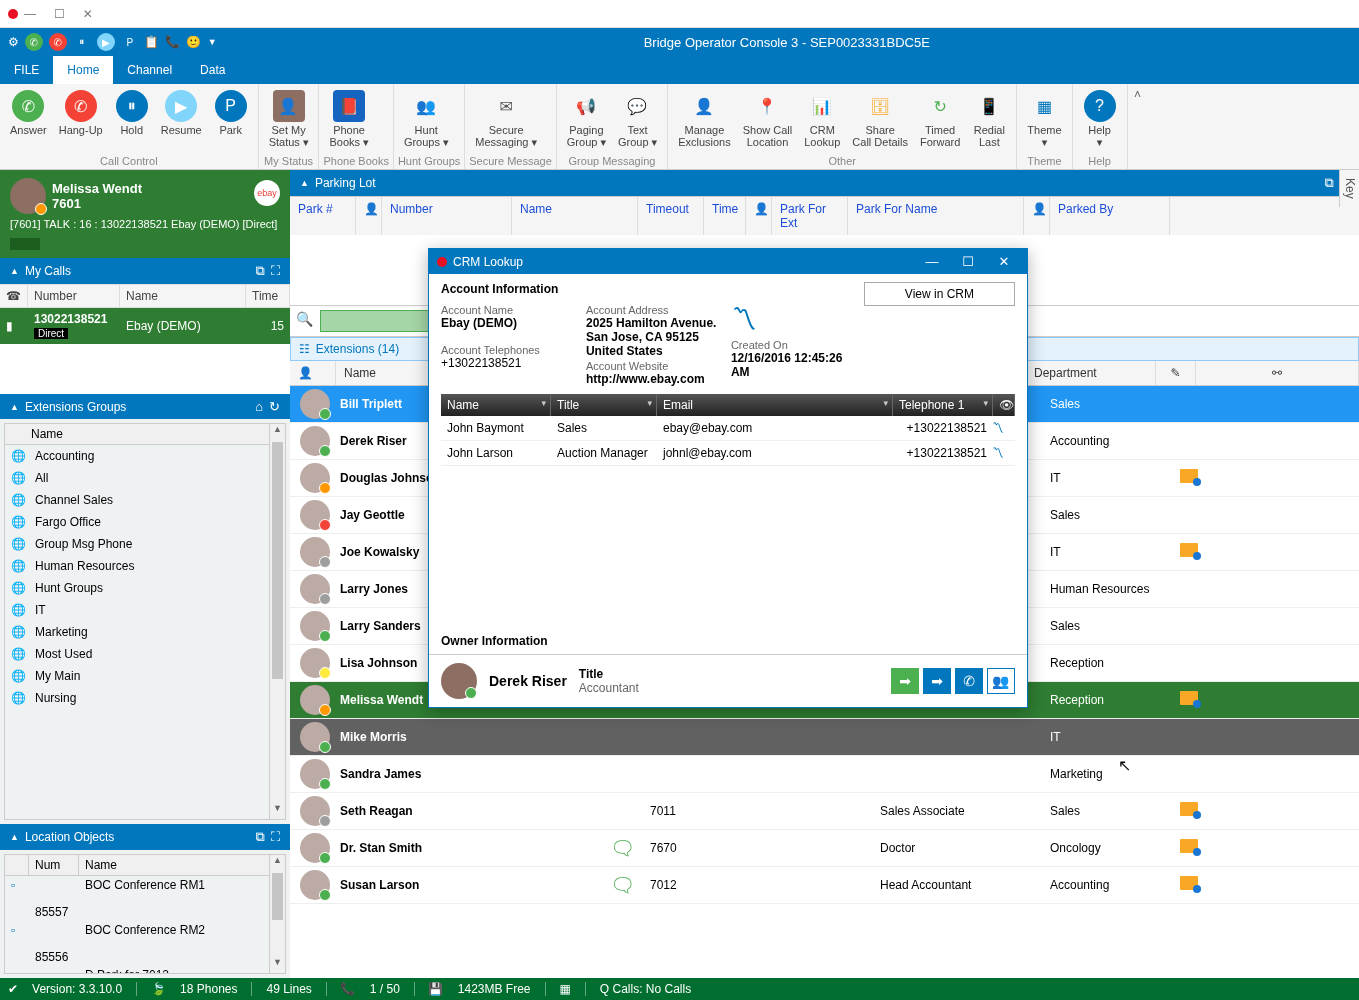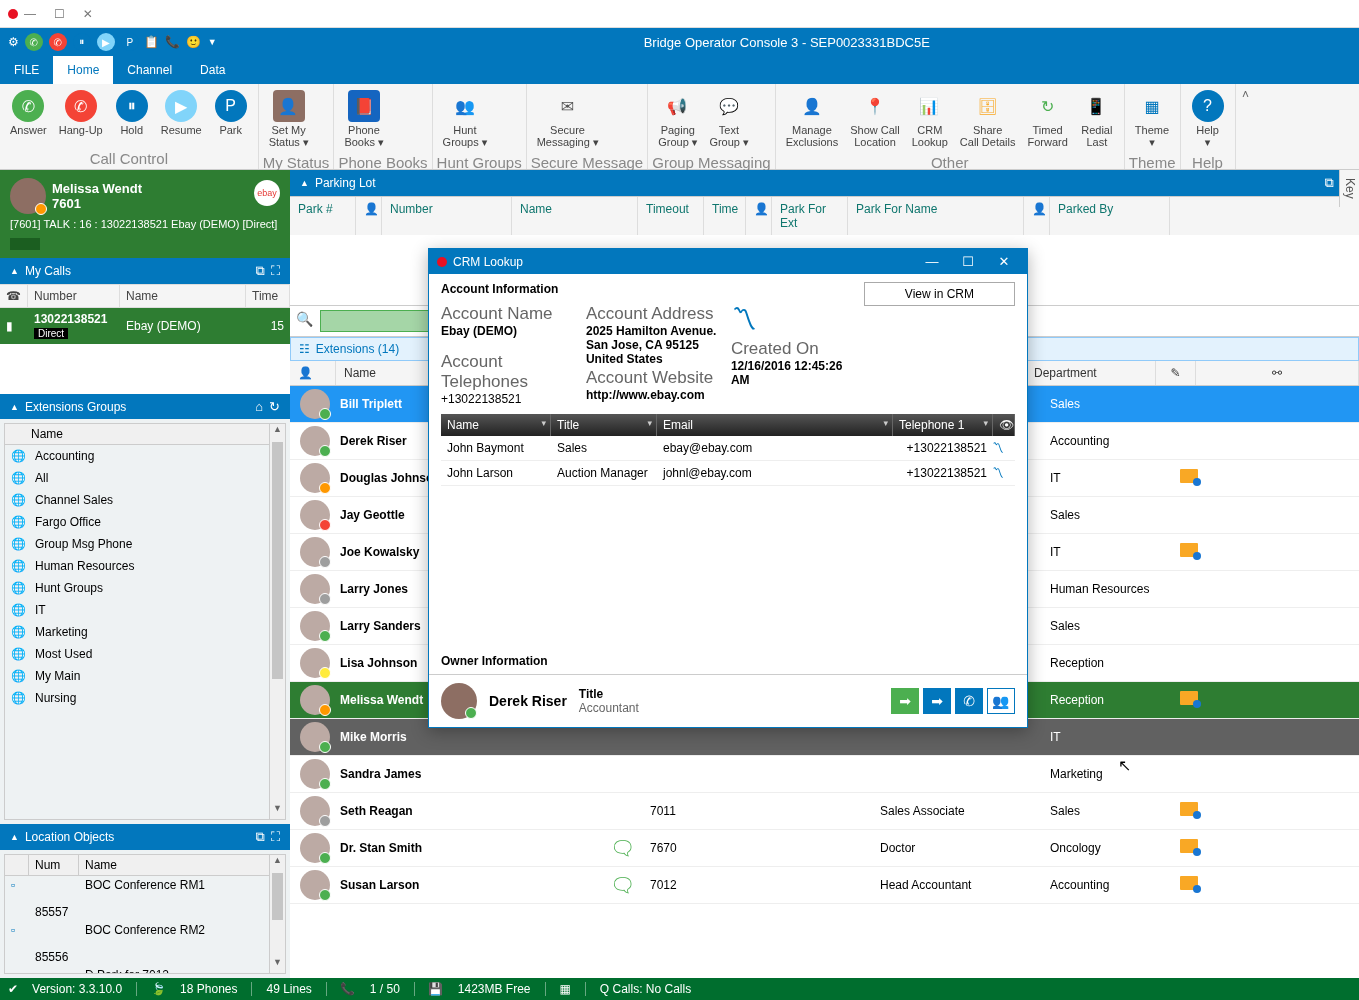--- a/index.html
+++ b/index.html
@@ -13,21 +13,21 @@
 .qat .gear{color:#fff;}
 .qat .circ{width:18px;height:18px;border-radius:50%;display:inline-flex;align-items:center;justify-content:center;font-size:10px;color:#fff;}
 .qat .mid{flex:1;text-align:center;font-size:13px;}
 .menubar{height:28px;background:#0277bd;display:flex;align-items:center;color:#fff;}
 .menubar .mi{padding:0 14px;height:100%;display:flex;align-items:center;cursor:pointer;text-align:right;}
 .menubar .mi.file{font-weight:500;}
 .menubar .mi.active{background:#fff;color:#0277bd;}
 .ribbon{height:86px;background:#f5f5f5;border-bottom:1px solid #ccc;display:flex;}
 .rgroup{border-right:1px solid #ddd;display:flex;flex-direction:column;padding:2px 4px 0;}
 .rgroup .btns{display:flex;flex:1;}
-.rgroup .glabel{text-align:center;color:#888;font-size:15px;padding:2px 0;}
+.rgroup .glabel{text-align:center;color:#888;font-size:11px;padding:2px 0;}
 .rbtn{display:flex;flex-direction:column;align-items:center;justify-content:flex-start;padding:4px 6px;cursor:pointer;min-width:46px;}
 .rbtn .ic{width:32px;height:32px;border-radius:50%;display:flex;align-items:center;justify-content:center;color:#fff;font-size:16px;}
 .rbtn .ic.sq{border-radius:4px;}
 .rbtn .lbl{font-size:11px;color:#444;margin-top:2px;text-align:center;white-space:pre-line;line-height:1.1;}
 .ribbon .chev{width:20px;display:flex;align-items:flex-start;justify-content:center;color:#666;padding-top:4px;}
 .main{display:flex;height:calc(1000px - 28px - 28px - 28px - 86px - 22px);}
 .left{width:290px;background:#eef2f3;display:flex;flex-direction:column;}
 .greenbox{background:#2e7d32;color:#fff;padding:8px 10px;position:relative;}
 .greenbox .avatar{width:36px;height:36px;border-radius:50%;background:#8d6e63;display:inline-block;vertical-align:top;margin-right:6px;position:relative;}
 .greenbox .avatar::after{content:"";position:absolute;bottom:-1px;right:-1px;width:10px;height:10px;border-radius:50%;background:#ff9800;border:1px solid #fff;}
@@ -55,21 +55,21 @@
 .scrollbar .thumb{position:absolute;left:2px;right:2px;top:18px;height:60%;background:#c5c5c5;}
 .scrollbar .arr{position:absolute;left:0;right:0;height:16px;text-align:center;color:#666;font-size:9px;}
 .loc .list{border:1px solid #ccc;margin:4px;max-height:120px;overflow:hidden;position:relative;}
 .loc .lhdr{display:flex;background:#f0f0f0;border-bottom:1px solid #ccc;}
 .loc .lhdr div{padding:3px 6px;border-right:1px solid #ccc;}
 .loc .lr{display:flex;padding:2px 6px;gap:0;}
 .loc .lr .c0{width:24px;color:#0277bd;}
 .loc .lr .c1{width:50px;margin-top:27px;}
 .right{flex:1;display:flex;flex-direction:column;position:relative;background:#fff;}
 .parking{border-bottom:1px solid #ccc;}
-.parking .cols{display:flex;background:#f5f5f5;border-top:1px solid #ccc;color:#0f766e;}
+.parking .cols{display:flex;background:#f5f5f5;border-top:1px solid #ccc;color:#1d4ed8;}
 .parking .cols div{padding:5px 8px;border-right:1px solid #ddd;}
 .parking .body{height:70px;background:#fff;}
 .searchbar{display:flex;align-items:center;padding:4px 6px;gap:4px;background:#fff;border-bottom:1px solid #ccc;}
 .searchbar .mag{width:20px;height:20px;color:#0277bd;font-size:14px;}
 .searchbar input{flex:0 0 220px;height:22px;background:#a5d6a7;border:1px solid #4caf50;padding:0 4px;}
 .ext-hdr{background:#e3f2fd;border:1px solid #90caf9;padding:4px 8px;color:#0277bd;display:flex;align-items:center;gap:6px;}
 .ext-cols{display:flex;background:#f5f5f5;border-bottom:1px solid #ccc;}
 .ext-cols > div{padding:5px 8px;border-right:1px solid #ddd;color:#333;}
 .ext-list{flex:1;overflow:hidden;}
 .ext-row{display:flex;align-items:center;height:37px;border-bottom:1px solid #eee;padding:0 4px;}
@@ -93,21 +93,21 @@
 
 .crm{position:absolute;left:428px;top:248px;width:600px;background:#fff;border:1px solid #0277bd;box-shadow:0 4px 16px rgba(0,0,0,.3);z-index:50;}
 .crm .tb{background:#0277bd;color:#fff;padding:5px 8px;display:flex;align-items:center;gap:6px;}
 .crm .tb .dot{width:10px;height:10px;border-radius:50%;background:#e81123;}
 .crm .tb .sp{flex:1;}
 .crm .tb .wb{width:30px;text-align:center;cursor:pointer;font-size:13px;}
 .crm .sec{padding:8px 12px;}
 .crm .h{font-weight:bold;margin-bottom:6px;}
 .crm .cols3{display:flex;gap:12px;}
 .crm .cols3 > div{flex:1;}
-.crm .lbl{color:#666;font-size:17px;}
+.crm .lbl{color:#666;font-size:11px;}
 .crm .val{color:#000;}
 .crm .viewbtn{float:right;border:1px solid #aaa;padding:4px 40px;background:#fff;cursor:pointer;}
 .crm .grid-hdr{display:flex;background:linear-gradient(#555,#222);color:#fff;}
 .crm .grid-hdr div{padding:4px 6px;border-right:1px solid #666;position:relative;}
 .crm .grid-hdr .f{position:absolute;right:4px;top:4px;font-size:9px;color:#ccc;}
 .crm .grow{display:flex;padding:5px 6px;border-bottom:1px solid #eee;}
 .crm .grow div:last-child{color:#0277bd;}
 .crm .owner{display:flex;align-items:center;gap:12px;padding:8px 12px;border-top:1px solid #ccc;}
 .crm .owner .av{width:36px;height:36px;border-radius:50%;background:#8d6e63;position:relative;}
 .crm .owner .av::after{content:"";position:absolute;bottom:0;right:0;width:10px;height:10px;border-radius:50%;background:#4caf50;border:1px solid #fff;}

